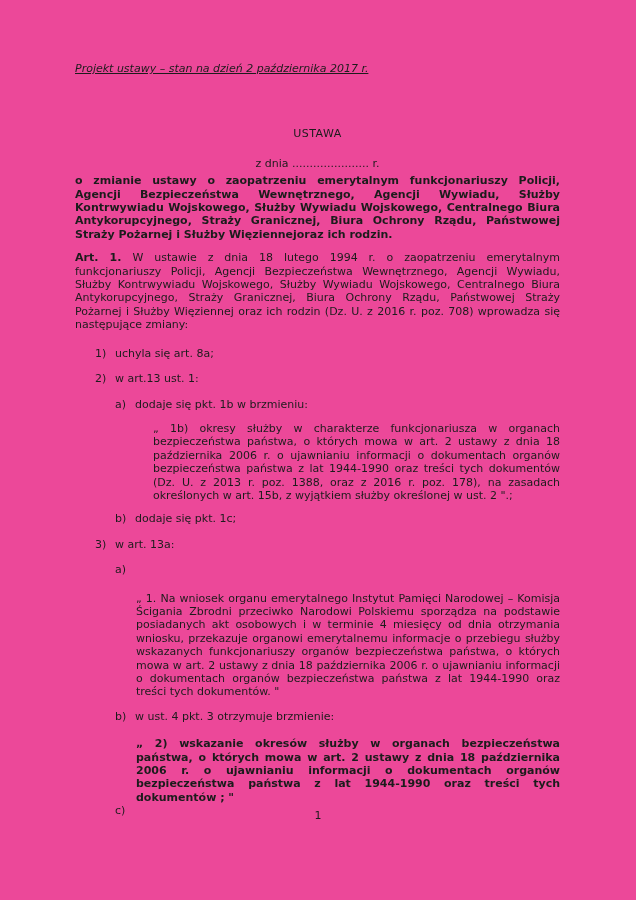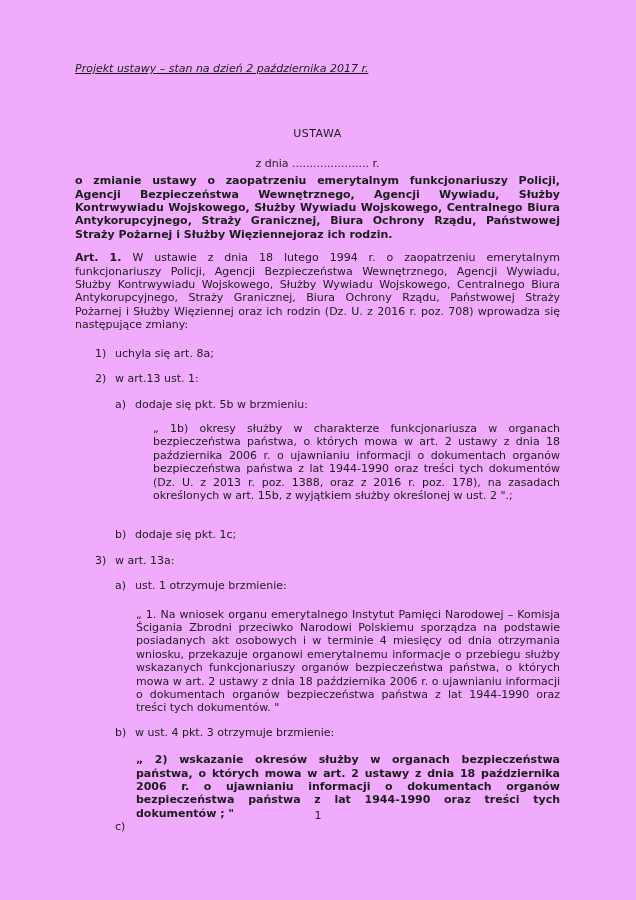--- a/index.html
+++ b/index.html
@@ -1,19 +1,19 @@
 <!DOCTYPE html>
 <html lang="pl"><head>
 <meta charset="utf-8">
 <style>
   html,body { margin:0; padding:0; background:#ffffff; }
   .page {
     position:relative;
     width:636px; height:900px;
-    background:#f0abfc;
+    background:#ec4899;
     box-sizing:border-box;
     padding:62px 76px 0 75px;
     font-family:"DejaVu Sans", sans-serif;
     font-size:11px;
     line-height:13.4px;
     color:#1c1c1c;
     overflow:hidden;
   }
   .header-note {
     font-style:italic;
@@ -45,21 +45,21 @@
   .point .marker { flex:0 0 20px; margin-left:20px; }
   .point.sub .marker { margin-left:40px; }
   .point .ptext { flex:1; text-align:justify; }
   .quote {
     text-align:justify;
     margin-bottom:11px;
   }
   .quote.deep  { margin-left:78px; }  
   .quote.mid   { margin-left:61px; }  
   .quote.tight { margin-bottom:0;font-weight:bold; }   
-  .mb10 { margin-bottom:26px; }
+  .mb10 { margin-bottom:10px; }
   .mb11 { margin-bottom:11px; }
   .mb14 { margin-bottom:14px; }
   .mb15 { margin-bottom:15px; }
   .mt0  { margin-top:0; }
   .page-number {
     position:absolute;
     top:809px; left:0; right:0;
     text-align:center;
   }
 </style>
@@ -83,38 +83,37 @@
     <div class="ptext">uchyla się art. 8a;</div>
   </div>
 
   <div class="point">
     <span class="marker">2)</span>
     <div class="ptext">w art.13 ust. 1:</div>
   </div>
 
   <div class="point sub mb11">
     <span class="marker">a)</span>
-    <div class="ptext">dodaje się pkt. 5b w brzmieniu:</div>
+    <div class="ptext">dodaje się pkt. 1b w brzmieniu:</div>
   </div>
 
   <div class="quote deep mb10">„ 1b) okresy służby w charakterze funkcjonariusza w organach bezpieczeństwa państwa, o których mowa w art. 2 ustawy z dnia 18 października 2006 r. o ujawnianiu informacji o dokumentach organów bezpieczeństwa państwa z lat 1944-1990 oraz treści tych dokumentów (Dz. U. z 2013 r. poz. 1388, oraz z 2016 r. poz. 178), na zasadach określonych w art. 15b, z wyjątkiem służby określonej w ust. 2 ".;</div>
 
   <div class="point sub">
     <span class="marker">b)</span>
     <div class="ptext">dodaje się pkt. 1c;</div>
   </div>
 
   <div class="point">
     <span class="marker">3)</span>
     <div class="ptext">w art. 13a:</div>
   </div>
 
   <div class="point sub mb15">
     <span class="marker">a)</span>
-    <div class="ptext">ust. 1 otrzymuje brzmienie:</div>
   </div>
 
   <div class="quote mid">„ 1. Na wniosek organu emerytalnego Instytut Pamięci Narodowej – Komisja Ścigania Zbrodni przeciwko Narodowi Polskiemu sporządza na podstawie posiadanych akt osobowych i w terminie 4 miesięcy od dnia otrzymania wniosku, przekazuje organowi emerytalnemu informacje o przebiegu służby wskazanych funkcjonariuszy organów bezpieczeństwa państwa, o których mowa w art. 2 ustawy z dnia 18 października 2006 r. o ujawnianiu informacji o dokumentach organów bezpieczeństwa państwa z lat 1944-1990 oraz treści tych dokumentów. "</div>
 
   <div class="point sub mb14">
     <span class="marker">b)</span>
     <div class="ptext">w ust. 4 pkt. 3 otrzymuje brzmienie:</div>
   </div>
 
   <div class="quote mid tight">„ 2) wskazanie okresów służby w organach bezpieczeństwa państwa, o których mowa w art. 2 ustawy z dnia 18 października 2006 r. o ujawnianiu informacji o dokumentach organów bezpieczeństwa państwa z lat 1944-1990 oraz treści tych dokumentów ; "</div>

